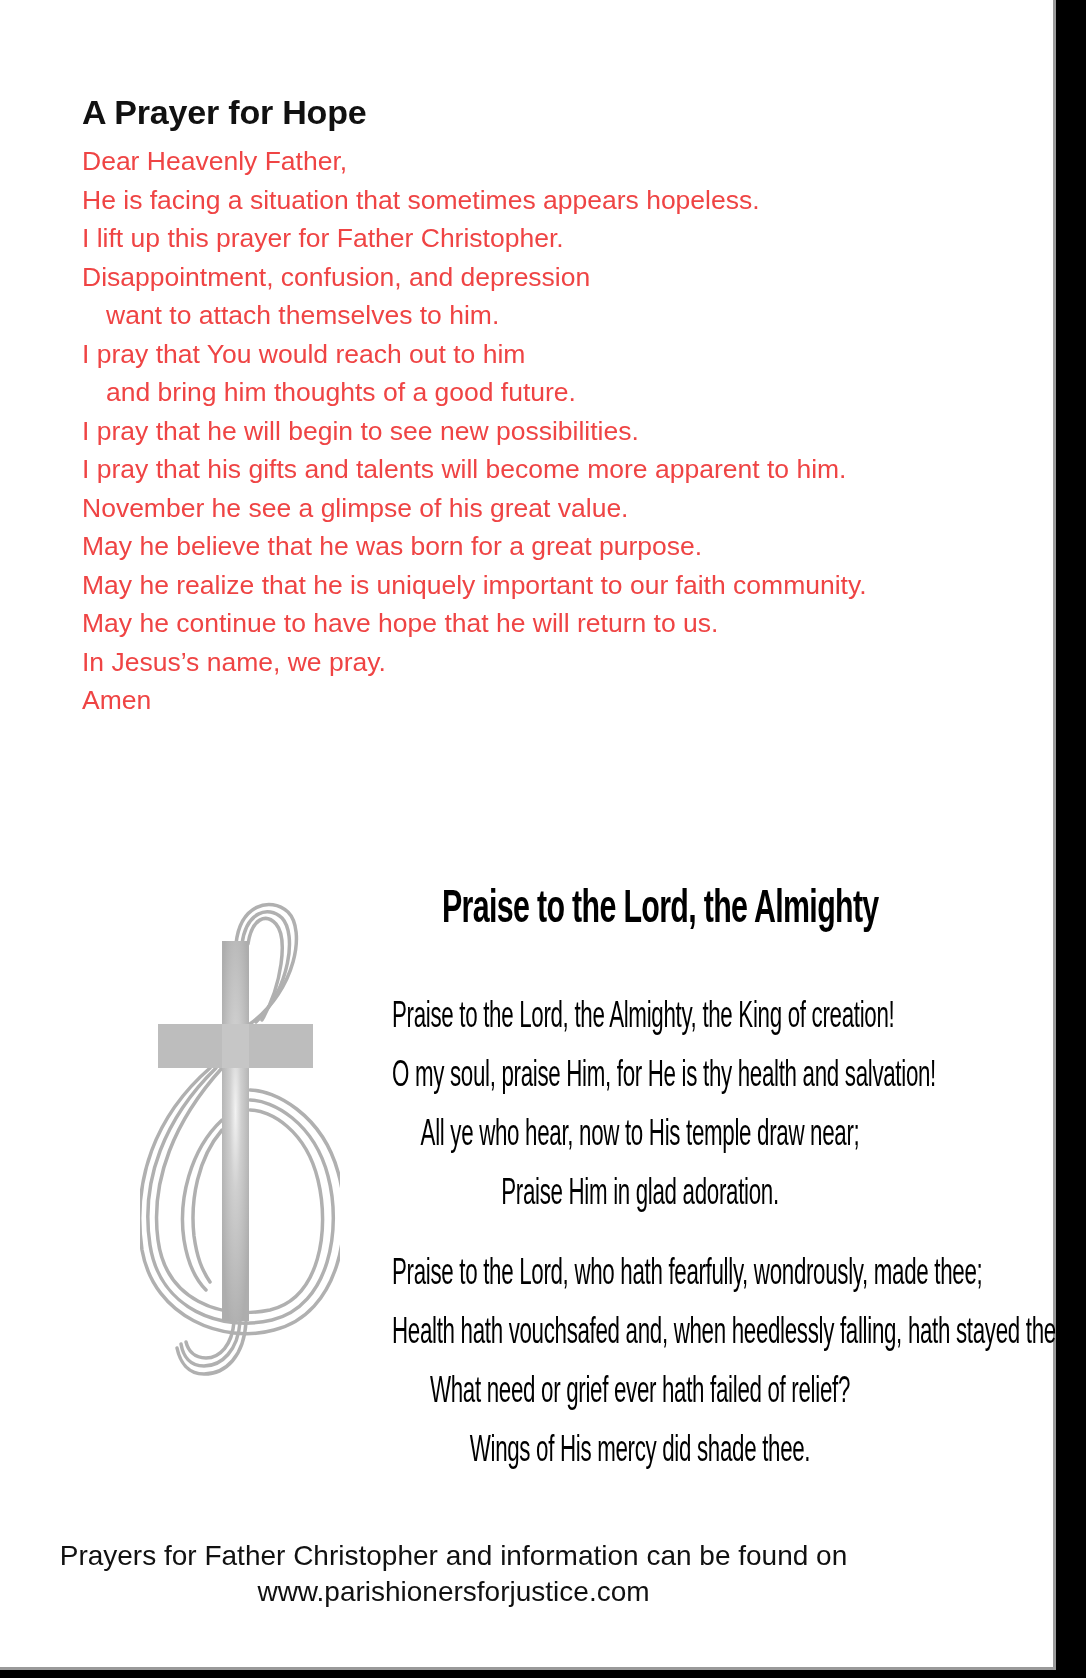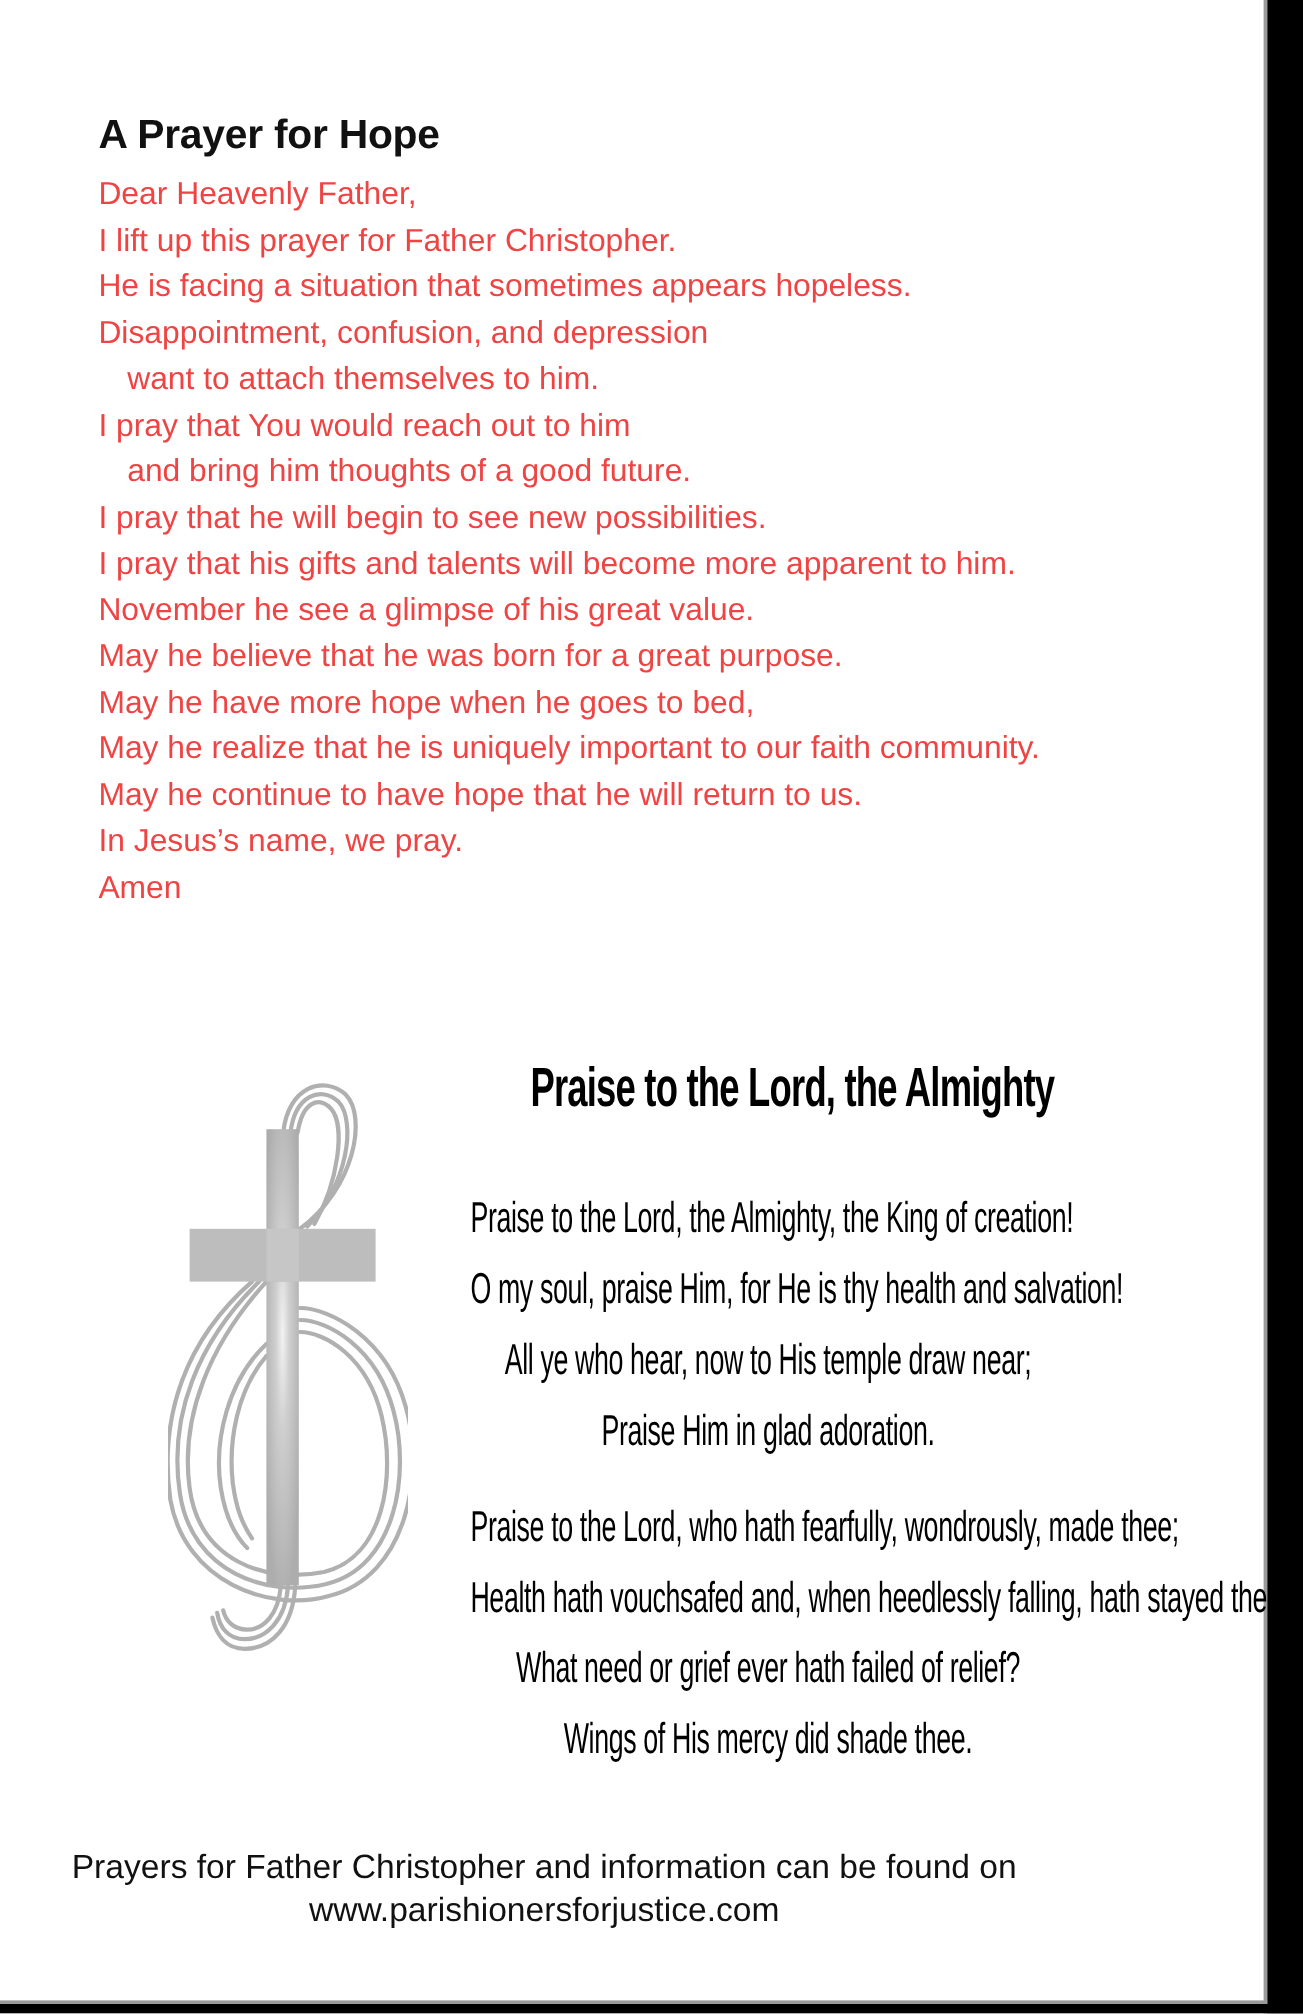--- a/index.html
+++ b/index.html
@@ -50,31 +50,30 @@
 </head>
 <body>
 
 <div class="page-border-right"></div>
 <div class="page-border-bottom"></div>
 
 <section class="prayer">
   <h1>A Prayer for Hope</h1>
   <div class="lines">
     <div class="line">Dear Heavenly Father,</div>
+    <div class="line">He is facing a situation that sometimes appears hopeless.</div>
     <div class="line">I lift up this prayer for Father Christopher.</div>
-    <div class="line">He is facing a situation that sometimes appears hopeless.</div>
     <div class="line">Disappointment, confusion, and depression</div>
     <div class="line indent">want to attach themselves to him.</div>
     <div class="line">I pray that You would reach out to him</div>
     <div class="line indent">and bring him thoughts of a good future.</div>
     <div class="line">I pray that he will begin to see new possibilities.</div>
     <div class="line">I pray that his gifts and talents will become more apparent to him.</div>
     <div class="line">November he see a glimpse of his great value.</div>
     <div class="line">May he believe that he was born for a great purpose.</div>
-    <div class="line">May he have more hope when he goes to bed,</div>
     <div class="line">May he realize that he is uniquely important to our faith community.</div>
     <div class="line">May he continue to have hope that he will return to us.</div>
     <div class="line">In Jesus’s name, we pray.</div>
     <div class="line">Amen</div>
   </div>
 </section>
 
 <div class="cross-art">
   <svg width="200" height="490" viewBox="140 890 200 490" xmlns="http://www.w3.org/2000/svg">
     <defs>

